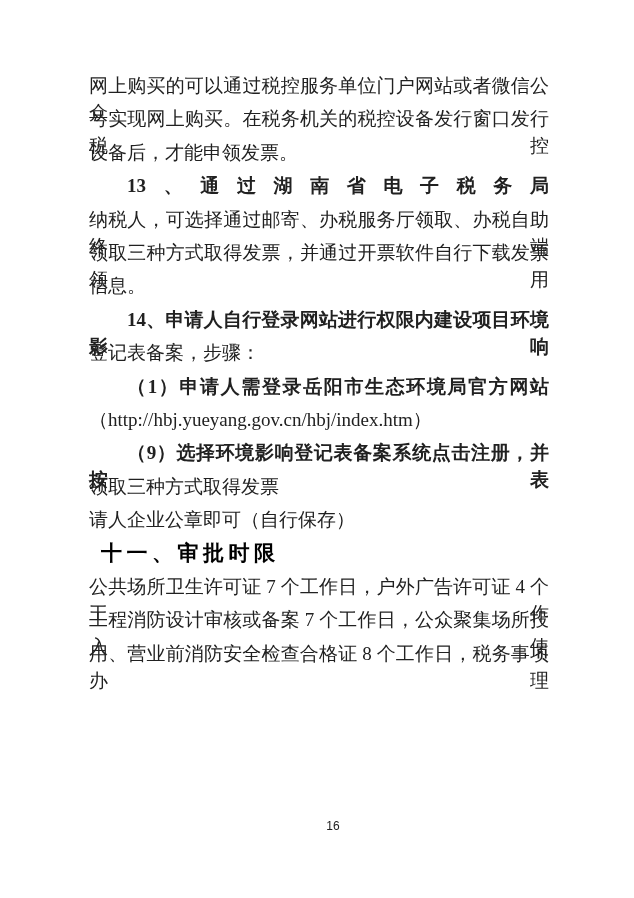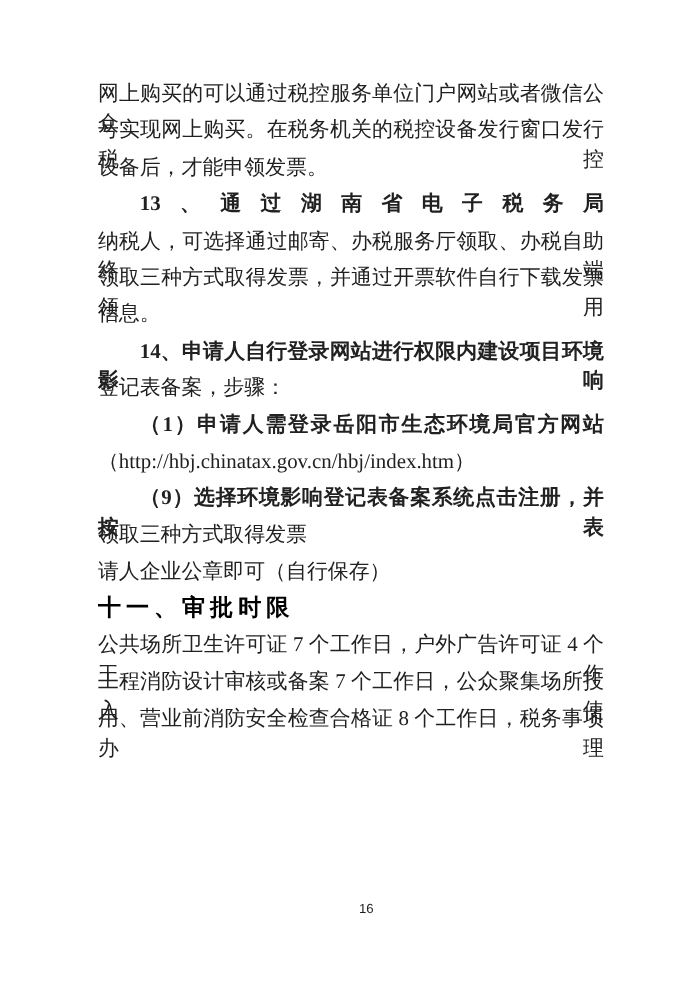--- a/index.html
+++ b/index.html
@@ -38,20 +38,21 @@
   .line.indent {
     text-indent: 38px;
     font-weight: bold;
   }
   .line.heading {
     font-family: "Liberation Sans", "DejaVu Sans", sans-serif;
     font-weight: bold;
     font-size: 21px;
     letter-spacing: 4.5px;
     color: var(--heading-text, #000000);
+    margin-left: 12px;
   }
   .page-number {
     position: absolute;
     top: 819px;
     left: 16px;
     width: 100%;
     text-align: center;
     font-family: "Liberation Sans", "DejaVu Sans", sans-serif;
     font-size: 12px;
     color: var(--body-text, #212121);
@@ -65,21 +66,21 @@
       <div class="line spread">网上购买的可以通过税控服务单位门户网站或者微信公众</div>
       <div class="line spread">号实现网上购买。在税务机关的税控设备发行窗口发行税控</div>
       <div class="line">设备后，才能申领发票。</div>
       <div class="line indent spread">13、通过湖南省电子税务局</div>
       <div class="line spread">纳税人，可选择通过邮寄、办税服务厅领取、办税自助终端</div>
       <div class="line spread">领取三种方式取得发票，并通过开票软件自行下载发票领用</div>
       <div class="line">信息。</div>
       <div class="line indent spread">14、申请人自行登录网站进行权限内建设项目环境影响</div>
       <div class="line">登记表备案，步骤：</div>
       <div class="line indent spread">（1）申请人需登录岳阳市生态环境局官方网站</div>
-      <div class="line">（http://hbj.chinatax.gov.cn/hbj/index.htm）</div>
+      <div class="line">（http://hbj.yueyang.gov.cn/hbj/index.htm）</div>
       <div class="line indent spread">（9）选择环境影响登记表备案系统点击注册，并按表</div>
       <div class="line">领取三种方式取得发票</div>
       <div class="line">请人企业公章即可（自行保存）</div>
       <div class="line heading">十一、审批时限</div>
       <div class="line spread">公共场所卫生许可证 7 个工作日，户外广告许可证 4 个工作</div>
       <div class="line spread">工程消防设计审核或备案 7 个工作日，公众聚集场所投入使</div>
       <div class="line spread">用、营业前消防安全检查合格证 8 个工作日，税务事项办理</div>
     </div>
   <div class="page-number">16</div>
 </div>

